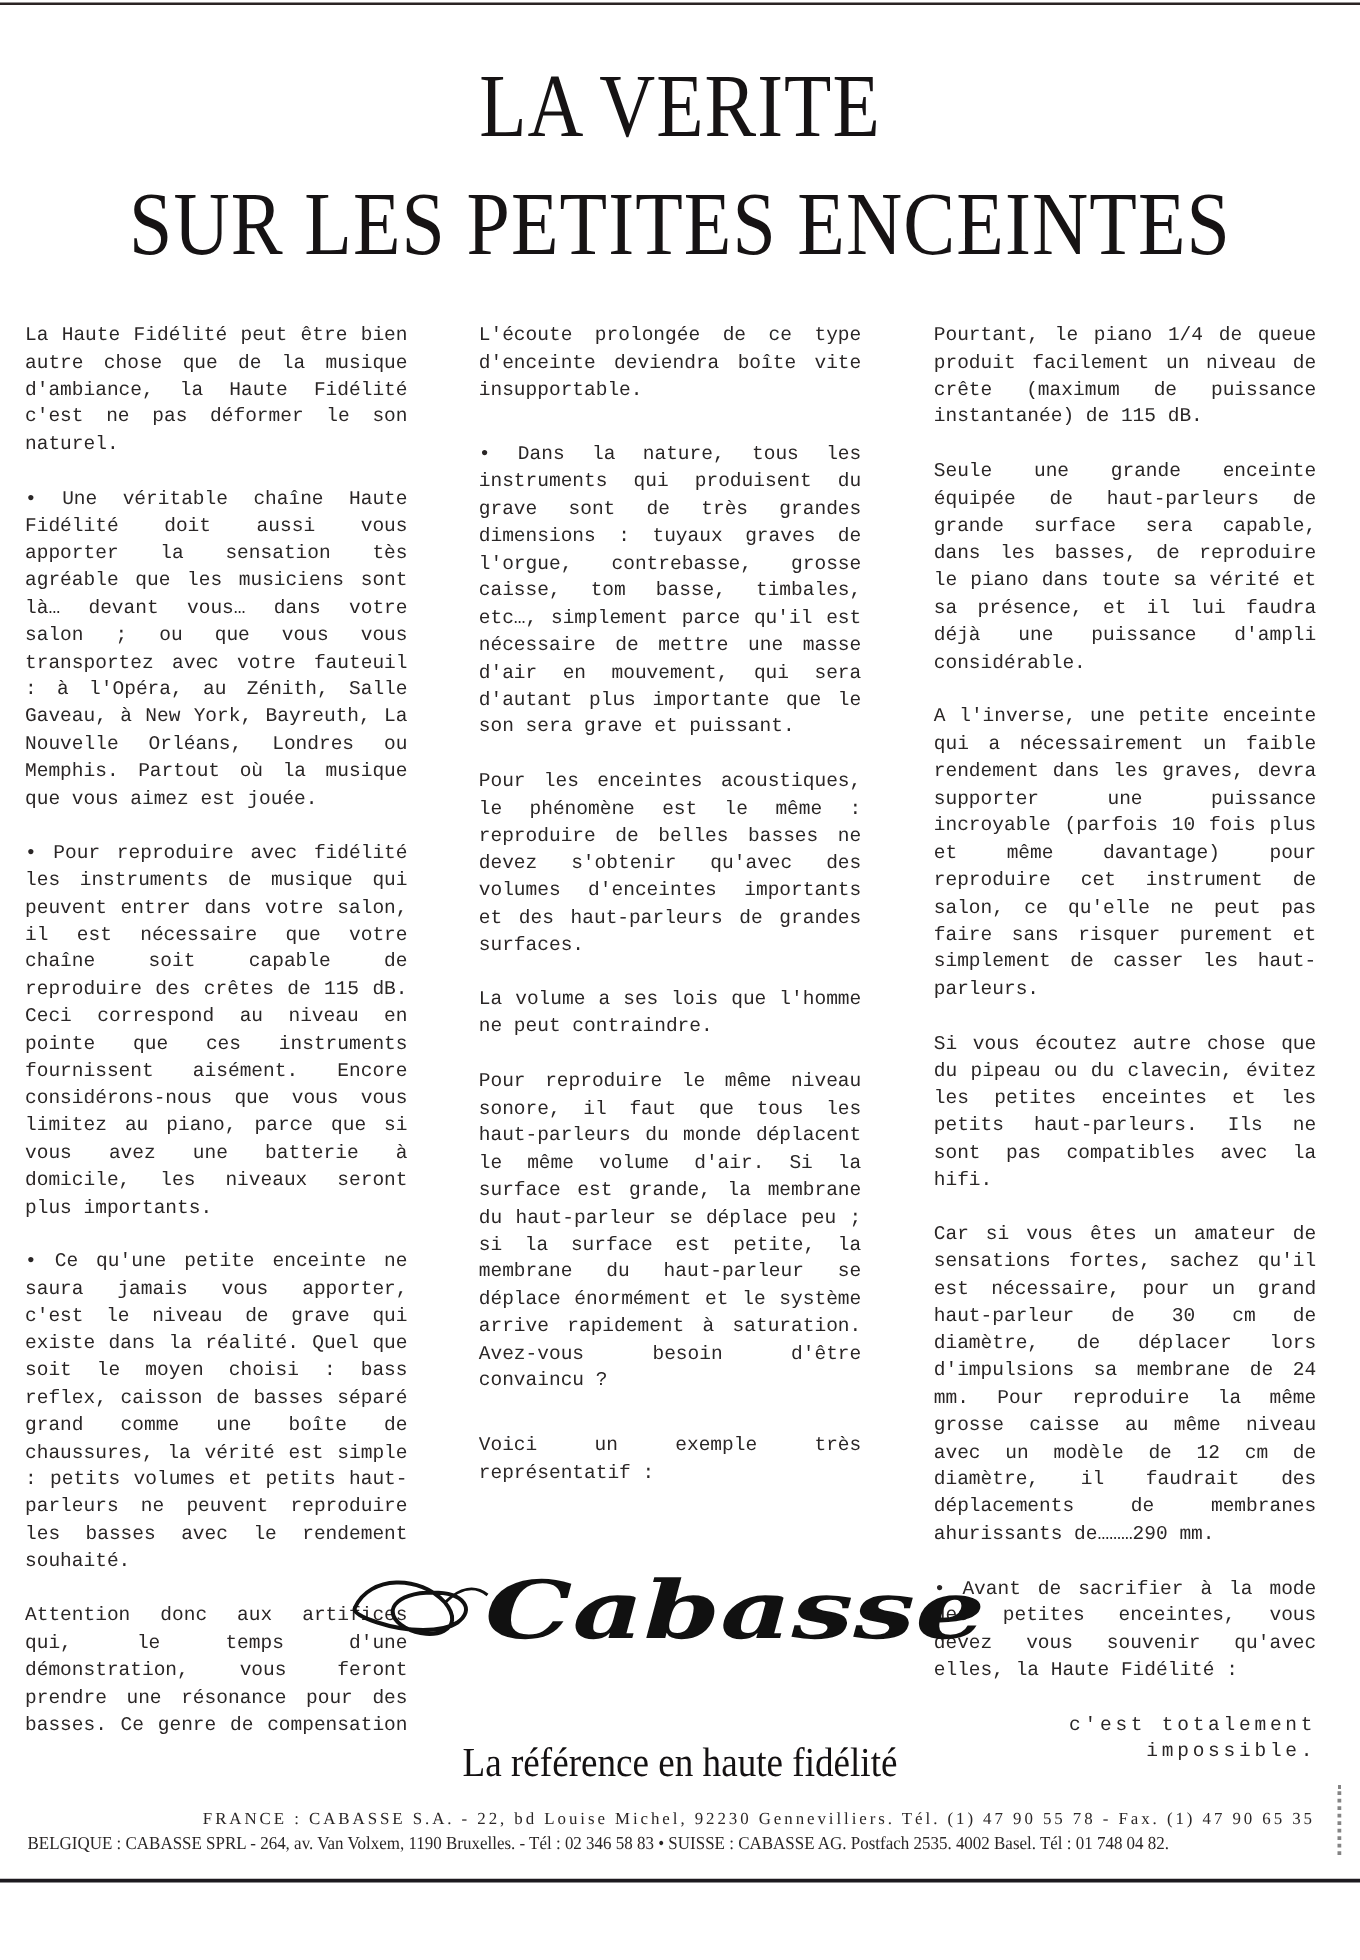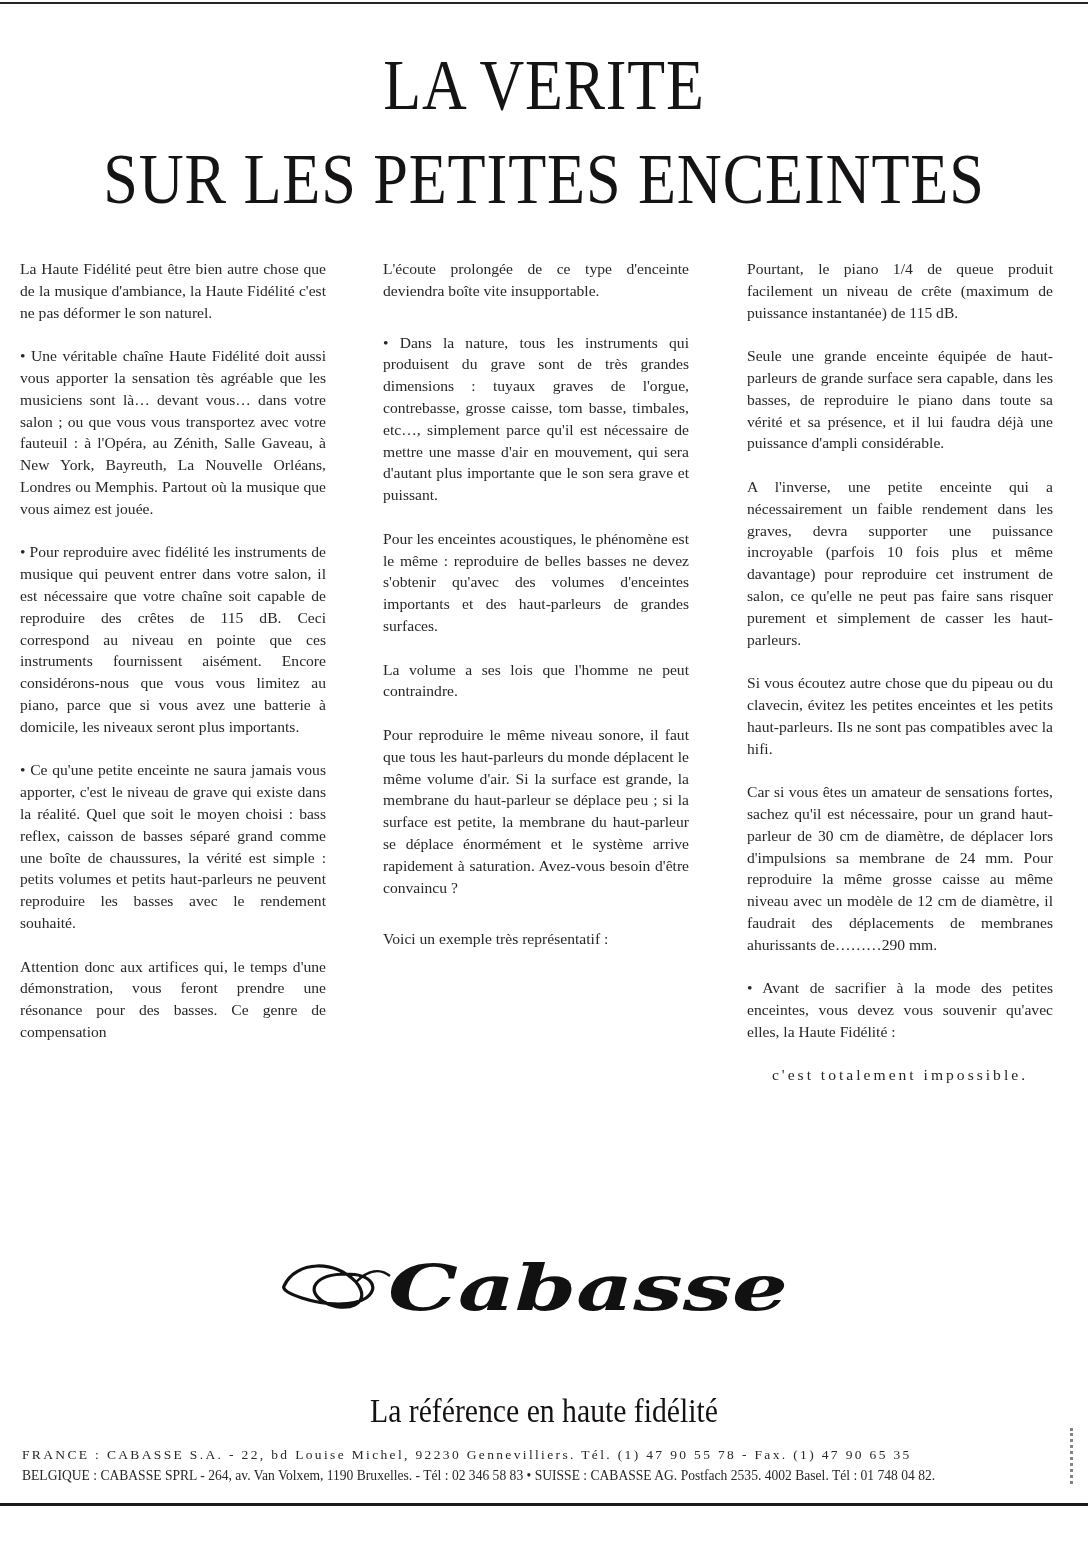--- a/index.html
+++ b/index.html
@@ -11,41 +11,41 @@
   .rule-bottom { position: absolute; left: 0; top: 1503px; width: 1088px; height: 3px; background: #1d1a1f; }
   .title {
     position: absolute; left: 0; width: 1088px; text-align: center;
     font-family: "Liberation Serif", serif; font-weight: normal; color: #161314;
     transform: scaleX(0.86); transform-origin: center;
   }
   .title.l1 { top: 44px; font-size: 72px; letter-spacing: 1px; }
   .title.l2 { top: 138px; font-size: 72px; letter-spacing: 1px; transform: scaleX(0.865); }
   .col {
     position: absolute; top: 258px; width: 306px;
-    font-size: 15.6px; line-height: 21.8px; text-align: justify;
+    font-size: 15.6px; line-height: 21.8px; text-align: justify; font-family: Liberation Mono, monospace;
   }
   .col p { margin: 0 0 21.8px 0; }
   .c1 { left: 20px; }
   .c2 { left: 383px; width: 306px; }
   .c3 { left: 747px; width: 306px; }
   .c2 p.gap { margin-bottom: 30px; }
-  .closing { letter-spacing: 3px; text-align: center; }
+  .closing { letter-spacing: 3px; text-align: right; }
   .logo {
     position: absolute; left: 276px; top: 1252px; width: 520px; height: 66px;
   }
   .logo svg { width: 100%; height: 100%; }
   .tagline {
     position: absolute; left: 0; width: 1088px; top: 1393px; text-align: center;
     font-size: 33px; color: #141112; transform: scaleX(0.9);
   }
   .addr {
     position: absolute; left: 22px; width: 1030px; font-size: 14px; color: #2a2626;
     white-space: nowrap;
   }
-  .addr.fr { top: 1447px; letter-spacing: 2.35px; font-size: 13.5px; }
+  .addr.fr { top: 1447px; letter-spacing: 2.35px; font-size: 13.5px; text-align: right; }
   .addr.be { top: 1467px; letter-spacing: 0; transform: scaleX(0.93); transform-origin: left; font-size: 14.6px; }
   .side-code {
     position: absolute; left: 1070px; top: 1428px; width: 6px; height: 56px;
     border-left: 3px dotted #333; opacity: 0.6;
   }
 </style>
 </head>
 <body>
 
 <div class="rule-top"></div>

